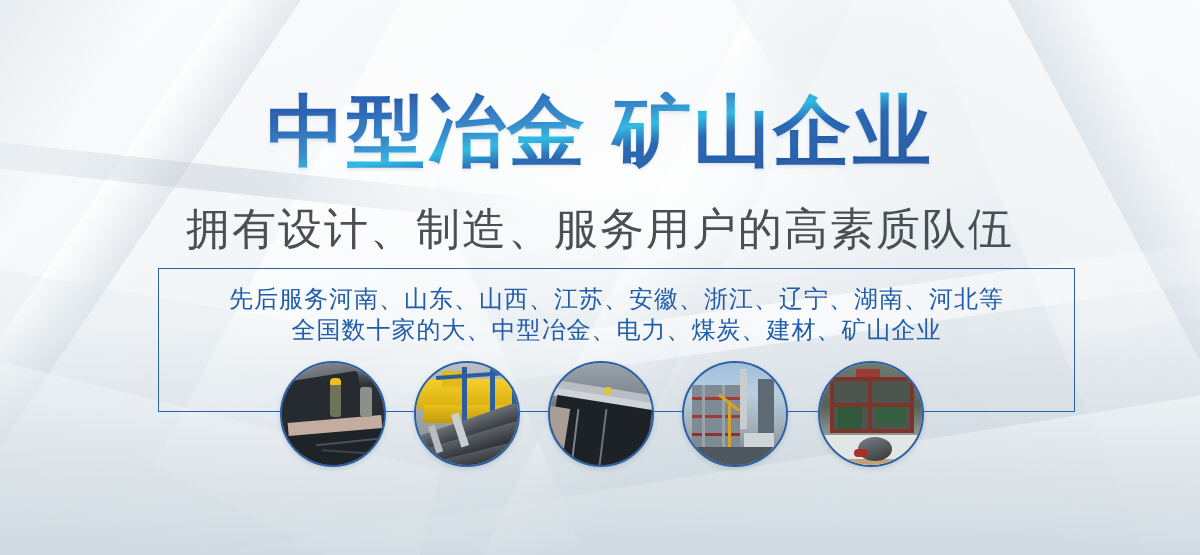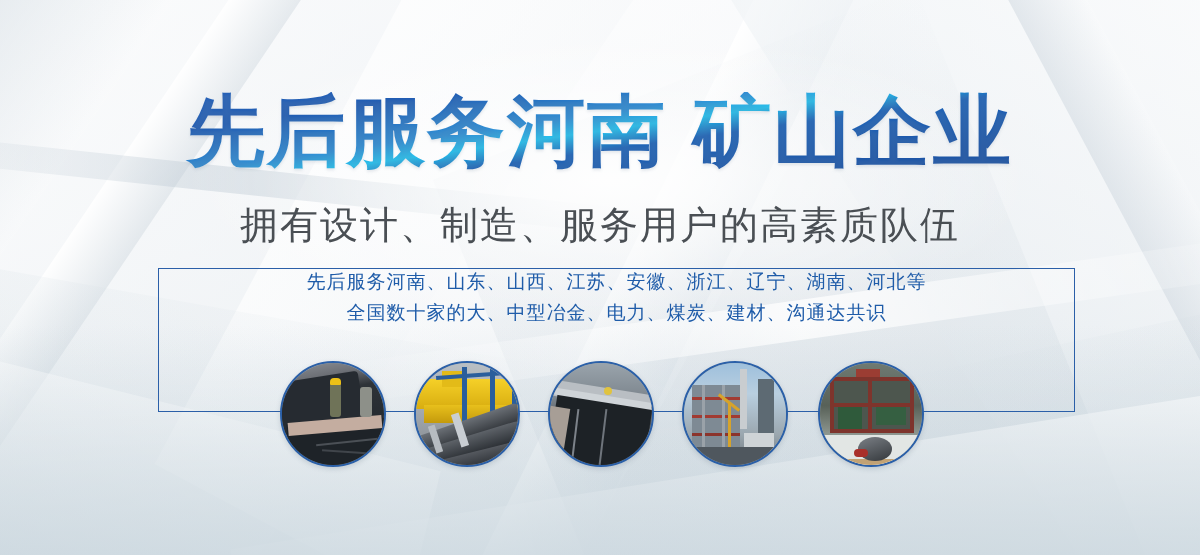--- a/index.html
+++ b/index.html
@@ -153,46 +153,46 @@
     white-space: nowrap;
   }
   .headline .gap { display: inline-block; width: 26px; }
 
   
   .subtitle {
     position: absolute;
     top: 200px;
     left: 0; right: 0;
     text-align: center;
-    font-size: 38px;
+    font-size: 44px;
     font-weight: normal;
     color: #4a4f54;
     letter-spacing: 2px;
     white-space: nowrap;
   }
 
   
   .frame {
     position: absolute;
     left: 158px;
     top: 268px;
     width: 917px;
     height: 144px;
     border: 1px solid #2b5fa8;
     box-sizing: border-box;
   }
 
   .frame-text {
     position: absolute;
     left: 158px;
-    top: 266px;
+    top: 283px;
     width: 917px;
     text-align: center;
     color: #1f5ca9;
-    font-size: 19px;
+    font-size: 24px;
     line-height: 31px;
     letter-spacing: 1px;
     white-space: nowrap;
   }
   .frame-text .line { display: block; }
 
   
   .photos {
     position: absolute;
     left: 280px;
@@ -305,28 +305,28 @@
     <div class="facet f9"></div>
     <div class="facet f10"></div>
     <div class="facet f11"></div>
     <div class="facet f12"></div>
     <div class="facet f13"></div>
     <div class="facet f14"></div>
     <div class="vignette-bottom"></div>
     <div class="glow-center"></div>
   </div>
 
-  <div class="headline"><span>先后服务河南</span><span class="gap"></span><span>矿山企业</span></div>
+  <div class="headline"><span>中型冶金</span><span class="gap"></span><span>矿山企业</span></div>
 
   <div class="subtitle">拥有设计、制造、服务用户的高素质队伍</div>
 
   <div class="frame"></div>
   <div class="frame-text">
     <span class="line">先后服务河南、山东、山西、江苏、安徽、浙江、辽宁、湖南、河北等</span>
-    <span class="line">全国数十家的大、中型冶金、电力、煤炭、建材、沟通达共识</span>
+    <span class="line">全国数十家的大、中型冶金、电力、煤炭、建材、矿山企业</span>
   </div>
 
   <div class="photos">
 
     <div class="photo p1">
       <div class="art"></div>
       <div class="sh plate-a"></div>
       <div class="sh plate-b"></div>
       <div class="sh board"></div>
       <div class="sh worker"></div>

